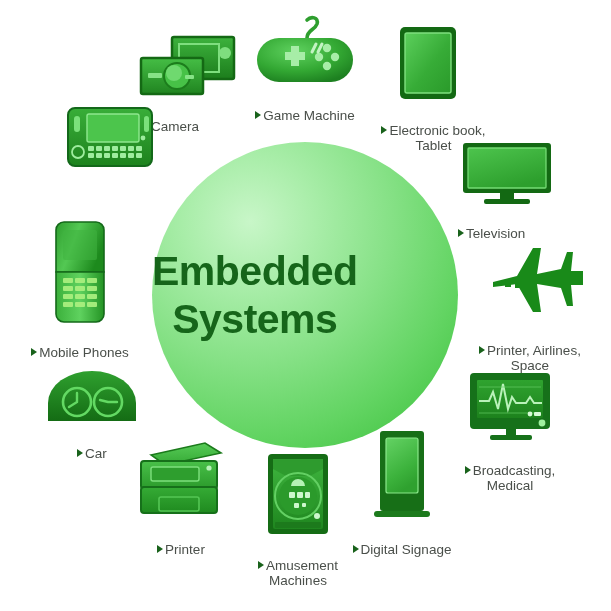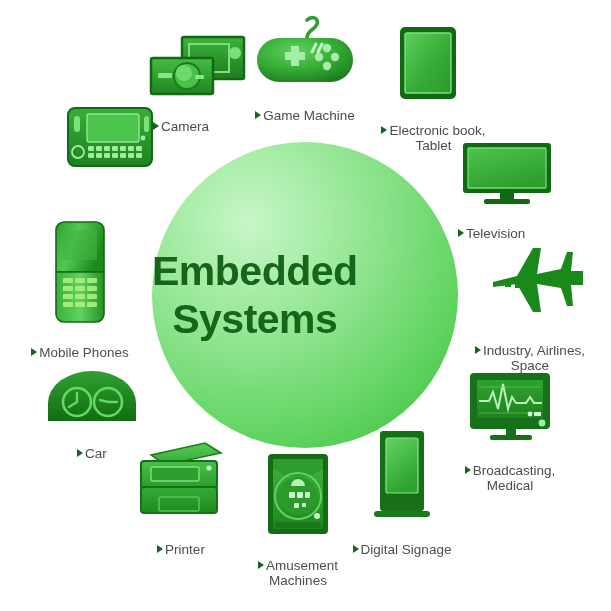--- a/index.html
+++ b/index.html
@@ -83,21 +83,21 @@
 </head>
 <body>
 
 <div id="canvas">
 
   <div class="hub">
     <div class="hub-title">Embedded
 Systems</div>
   </div>
 
-  <div class="node" style="left:141px; top:33px; width:112px;">
+  <div class="node" style="left:131px; top:33px; width:112px;">
     <span class="node-icon">
       <svg width="100" height="68" viewBox="0 0 100 68">
         <defs>
           <linearGradient id="camGrad" x1="0" y1="0" x2="0" y2="1">
             <stop offset="0%" stop-color="#3db23d"></stop>
               <stop offset="100%" stop-color="#1c7d1c"></stop>
           </linearGradient>
           <linearGradient id="camGrad2" x1="0" y1="0" x2="0" y2="1">
             <stop offset="0%" stop-color="#45be45"></stop>
               <stop offset="100%" stop-color="#208420"></stop>
@@ -191,21 +191,21 @@
     <span class="node-icon">
       <svg width="110" height="86" viewBox="0 0 110 86">
         <g fill="#198a19">
           <path d="M18 44 L42 38 L58 10 L66 10 L62 36 L86 31 L92 14 L98 14 L96 33 L108 33 L108 47 L96 47 L98 68 L92 68 L86 50 L62 46 L66 74 L58 74 L42 46 L18 49 Z"></path>
           <path d="M30 41 h6 v8 h-6 z"></path>
           <path d="M40 40 h5 v10 h-5 z"></path>
         </g>
       </svg>
     </span>
     <span class="node-label" style="margin-top:4px;">
-      <span style="white-space:nowrap;"><span class="bullet"></span><span>Industry, Airlines,</span></span>
+      <span style="white-space:nowrap;"><span class="bullet"></span><span>Printer, Airlines,</span></span>
       <span class="label-line2">Space</span>
     </span>
   </div>
 
   <div class="node" style="left:440px; top:371px; width:140px;">
     <span class="node-icon">
       <svg width="88" height="72" viewBox="0 0 88 72">
         <defs>
           <linearGradient id="medGrad" x1="0" y1="0" x2="0" y2="1">
             <stop offset="0%" stop-color="#2fa32f"></stop>

